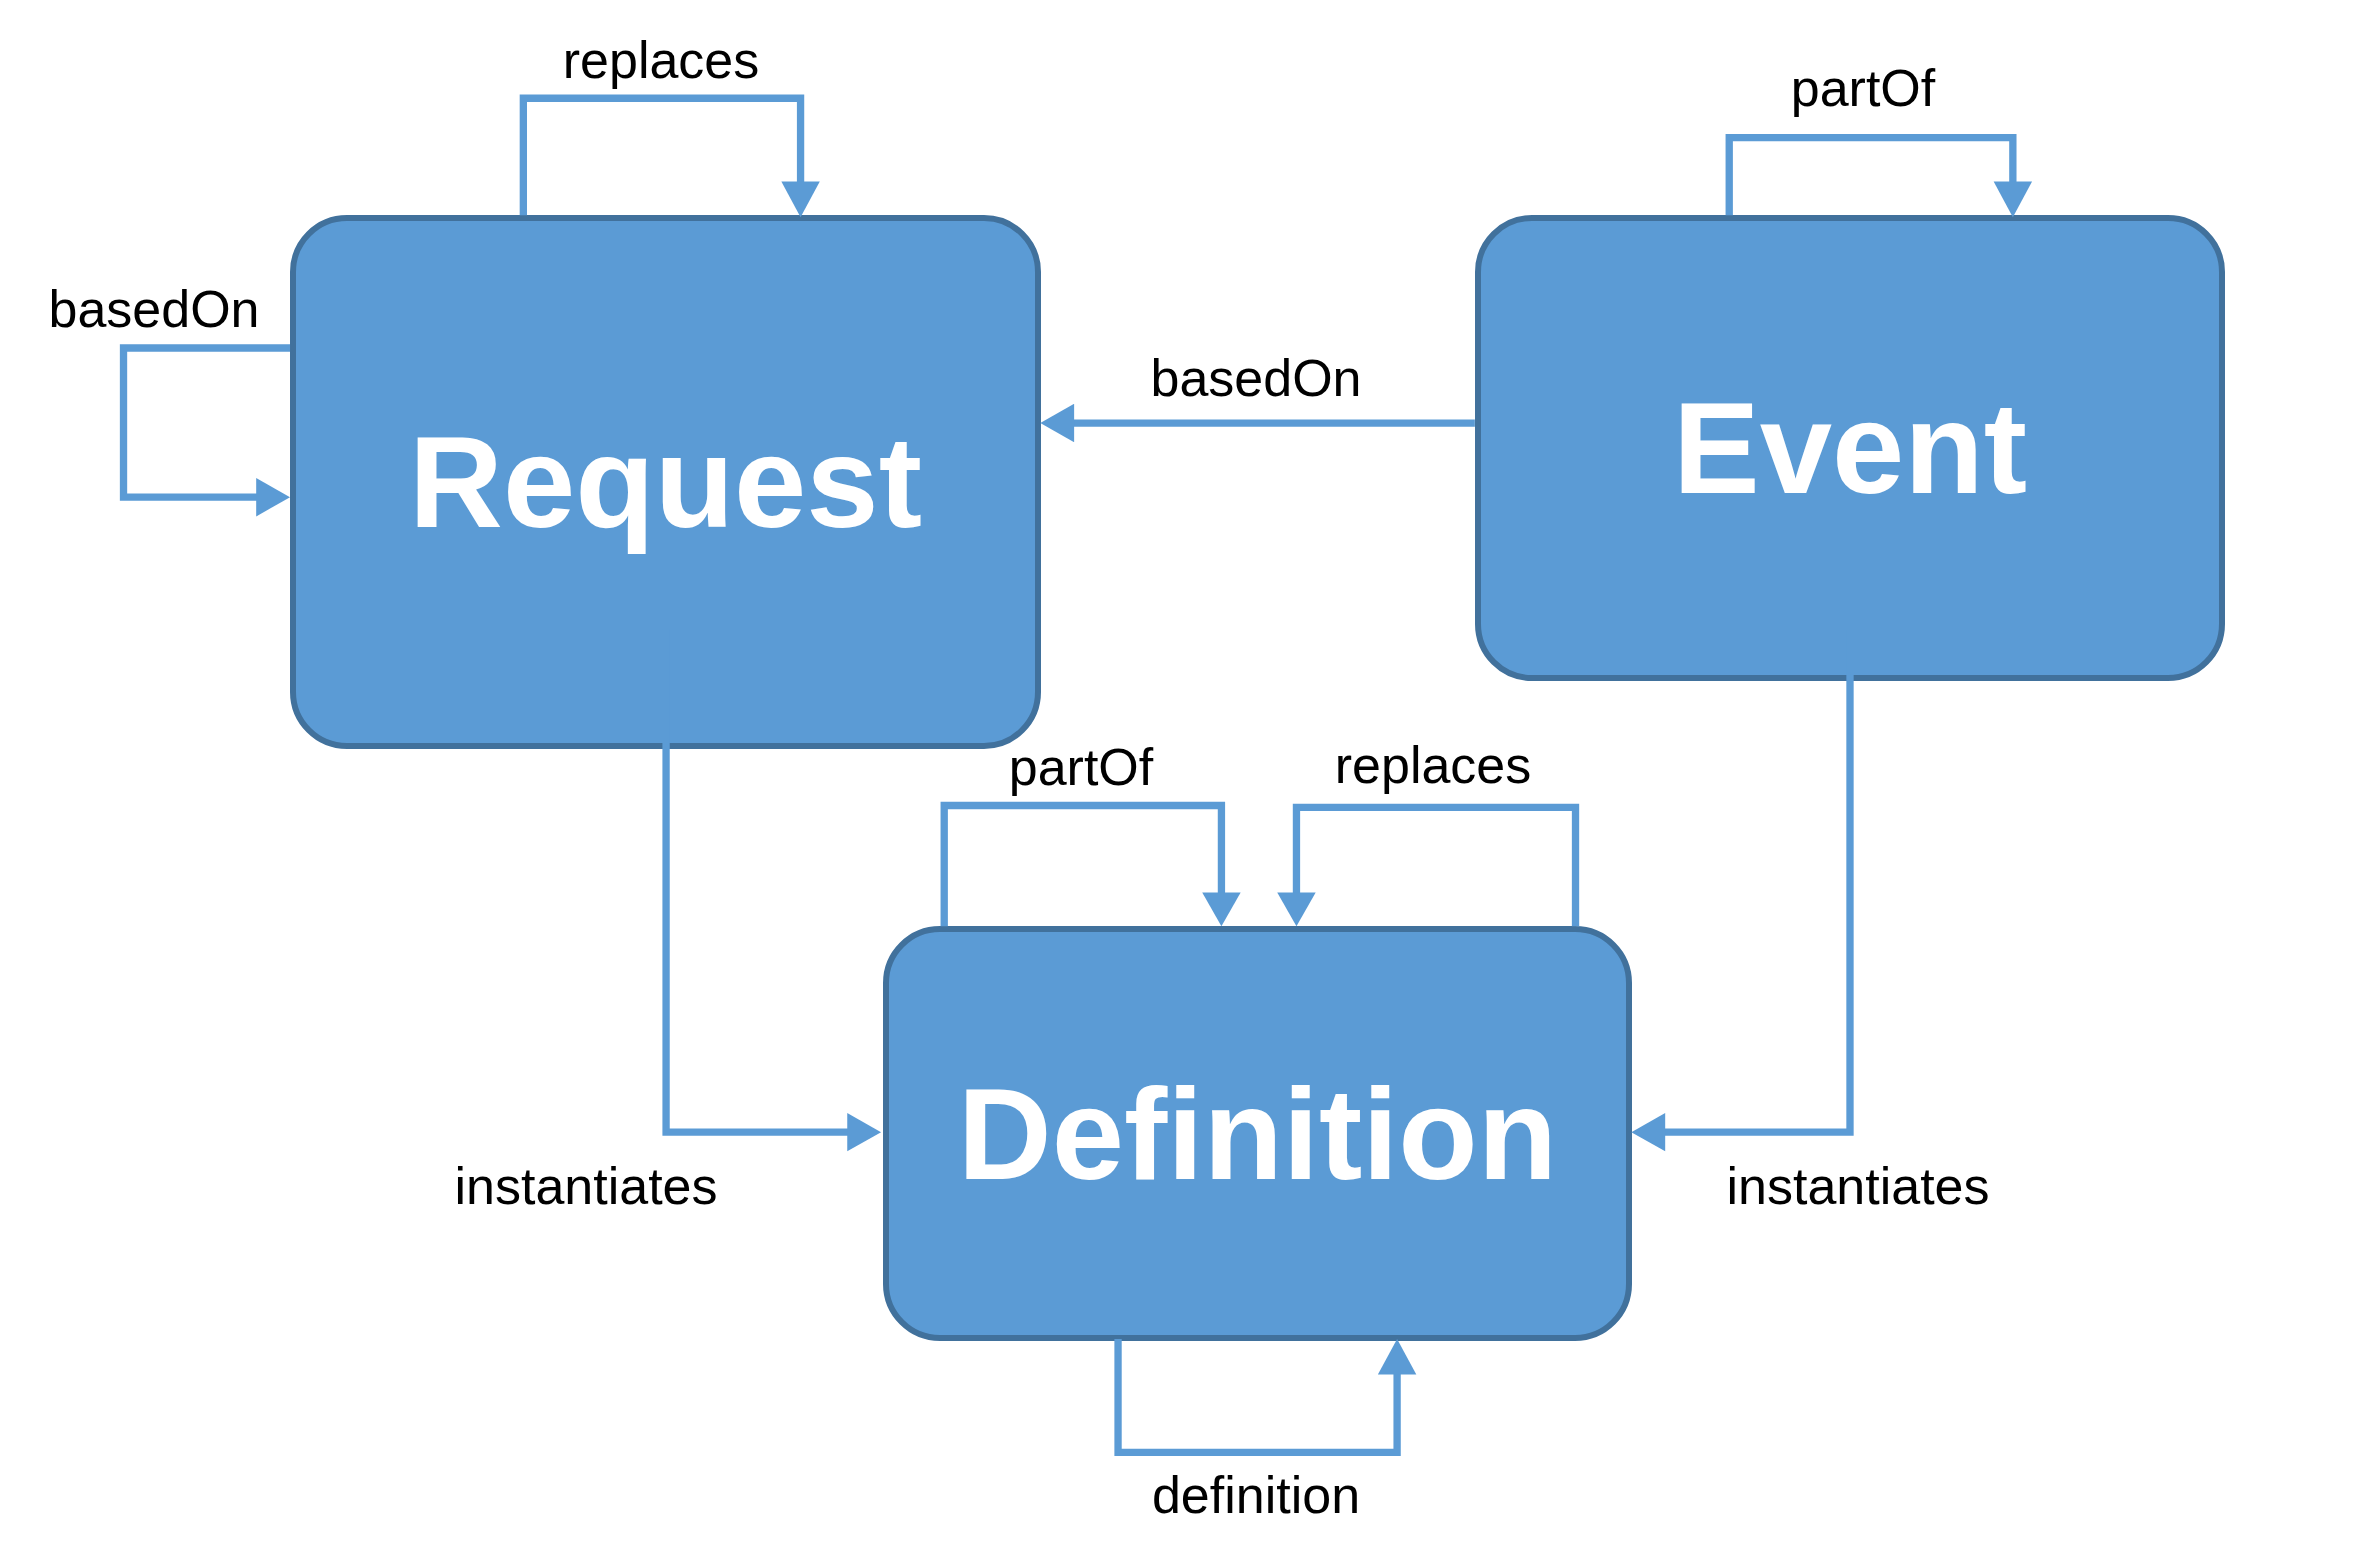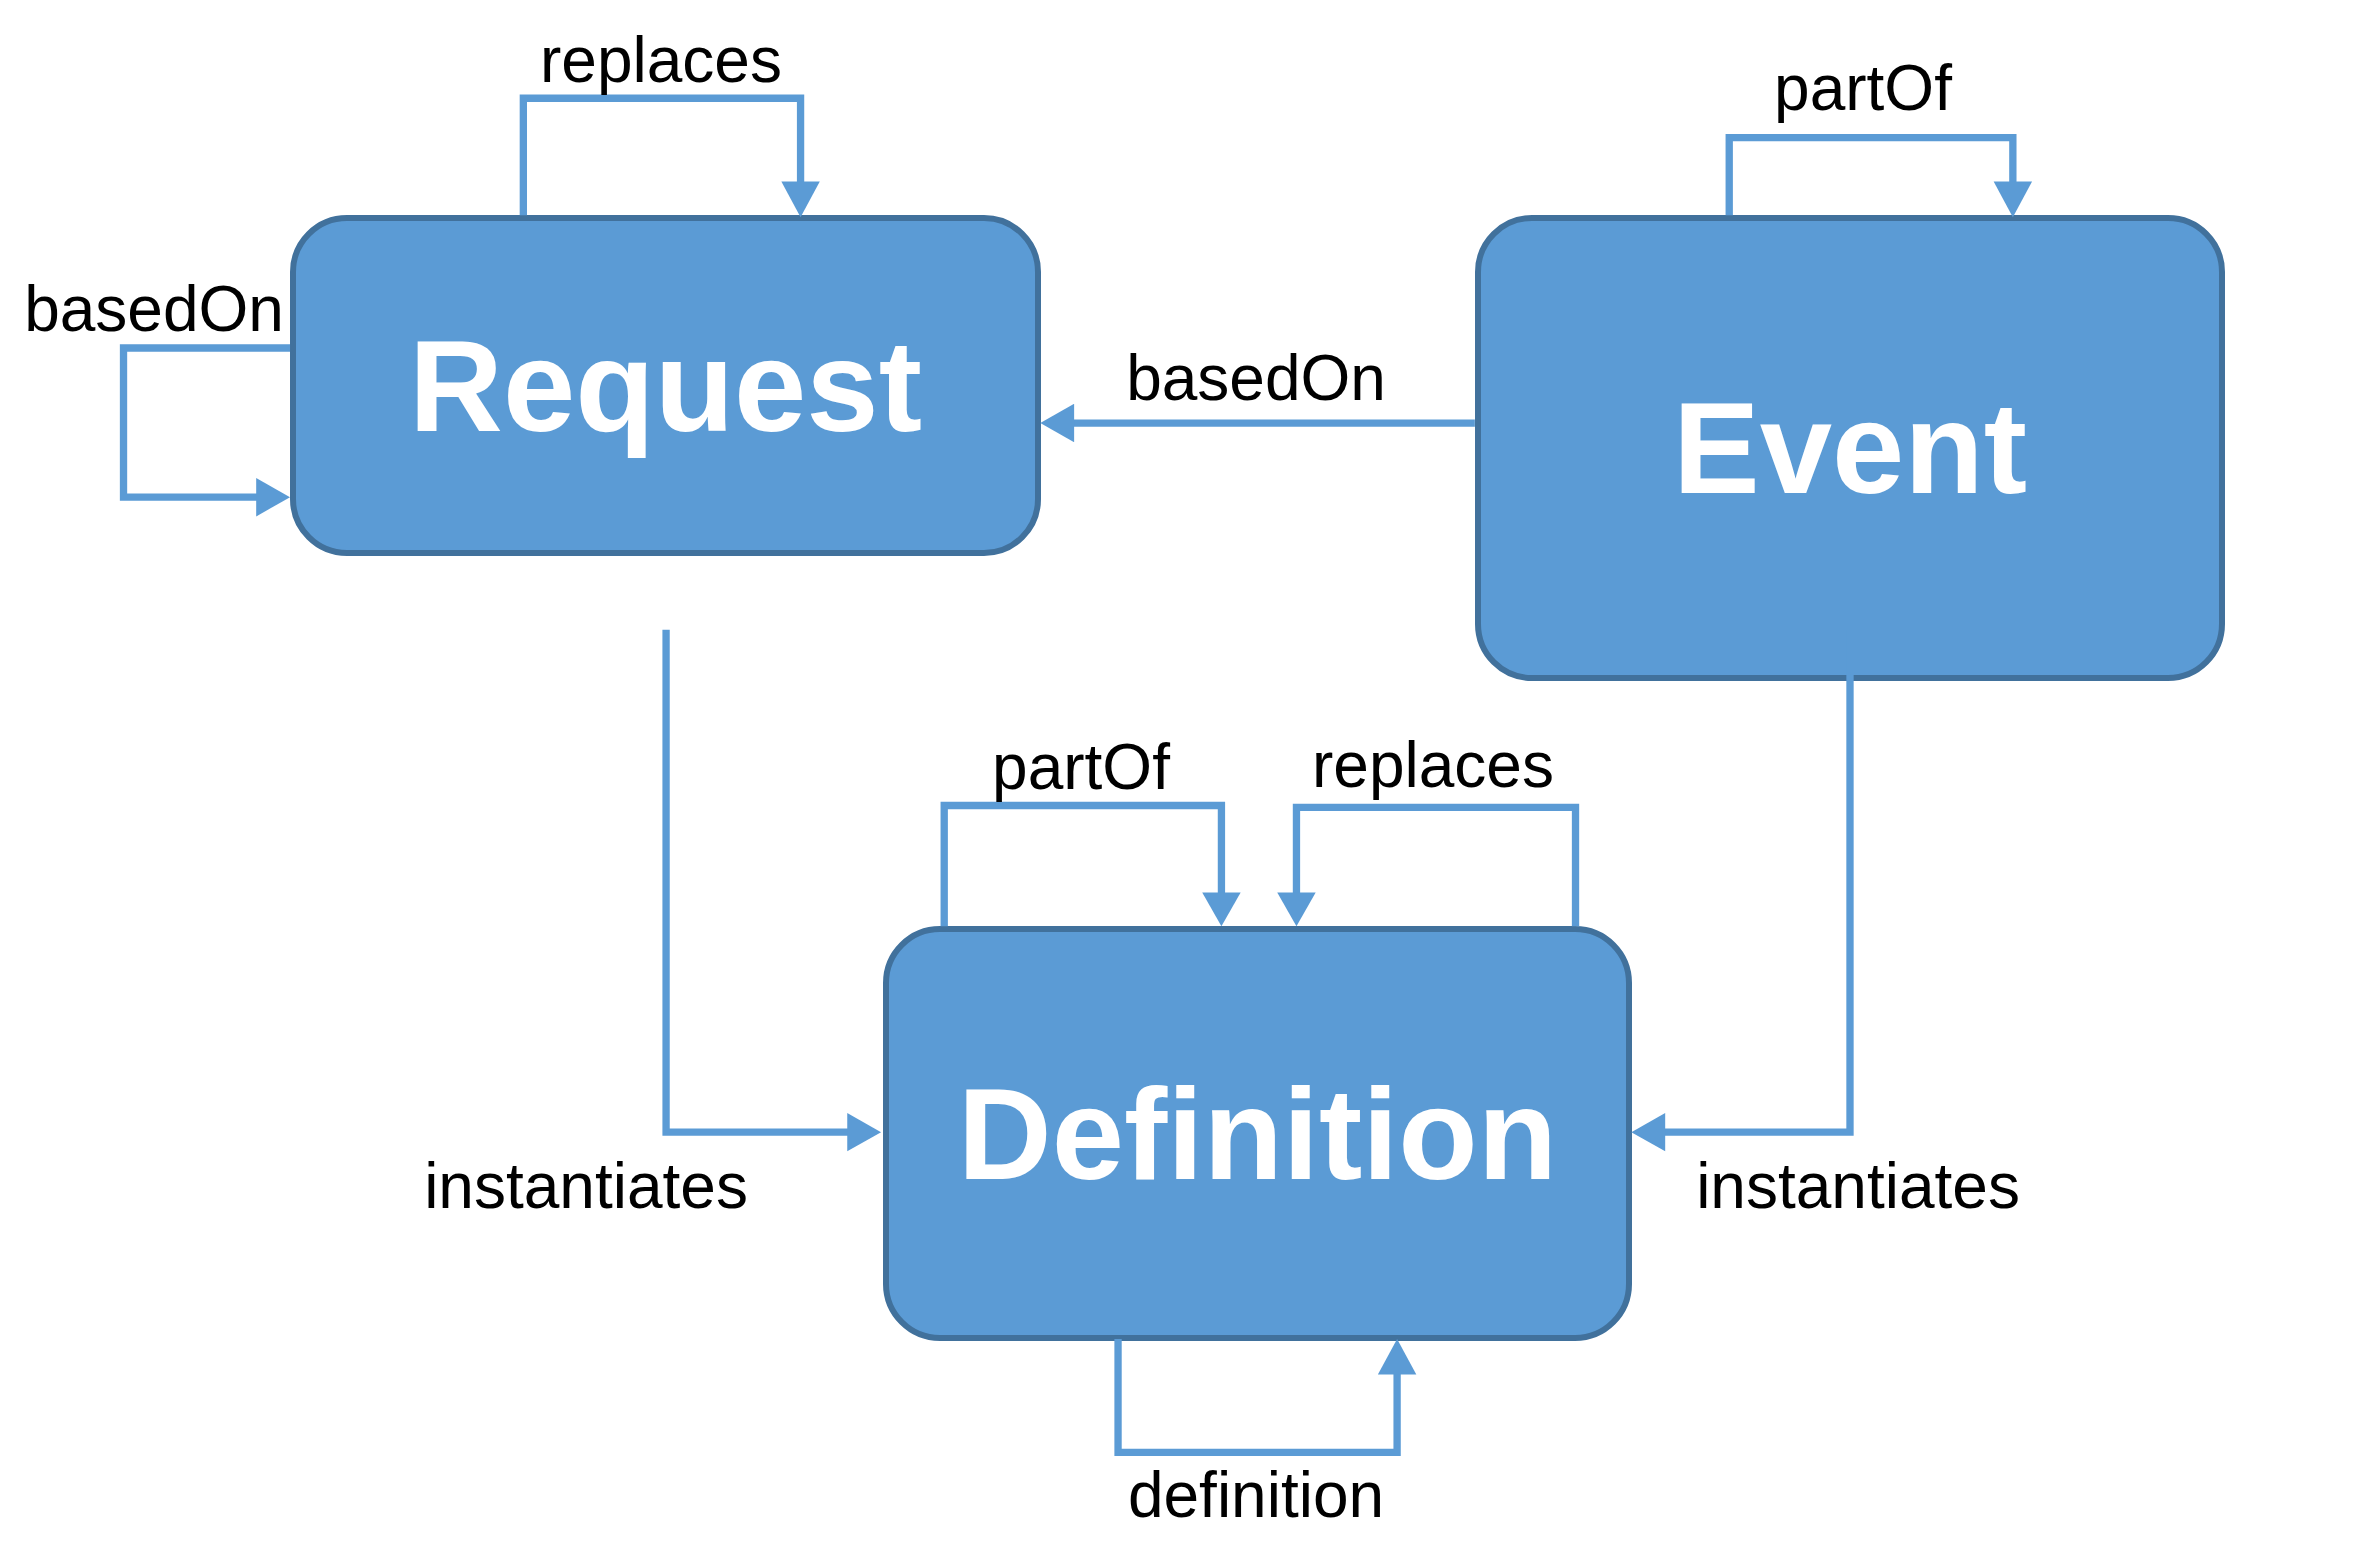--- a/index.html
+++ b/index.html
@@ -27,42 +27,42 @@
     display:flex;align-items:center;justify-content:center;
   }
   .node .node-label{
     color:var(--node-text);
     font-size:130px;
     font-weight:bold;
     letter-spacing:0px;
     line-height:1;
     white-space:nowrap;
   }
-  #node-request{left:290px;top:215px;width:751px;height:341px;}
+  #node-request{left:290px;top:215px;width:751px;height:534px;}
   #node-event{left:1475px;top:215px;width:750px;height:466px;}
   #node-definition{left:883px;top:926px;width:749px;height:415px;}
 
   .edges-layer{
     position:absolute;left:0;top:0;width:2377px;height:1568px;
     pointer-events:none;
   }
   .edge-line{
     fill:none;
     stroke:var(--connector);
     stroke-width:8;
   }
   .arrow-head{
     fill:var(--connector);
     stroke:none;
   }
   .edge-label{
     position:absolute;
     transform:translate(-50%,-50%);
     color:var(--label-text);
-    font-size:64px;
+    font-size:52px;
     line-height:1;
     white-space:nowrap;
   }
 </style>
 </head>
 <body>
 
 <div class="canvas">
 
   <div class="node" id="node-request">

